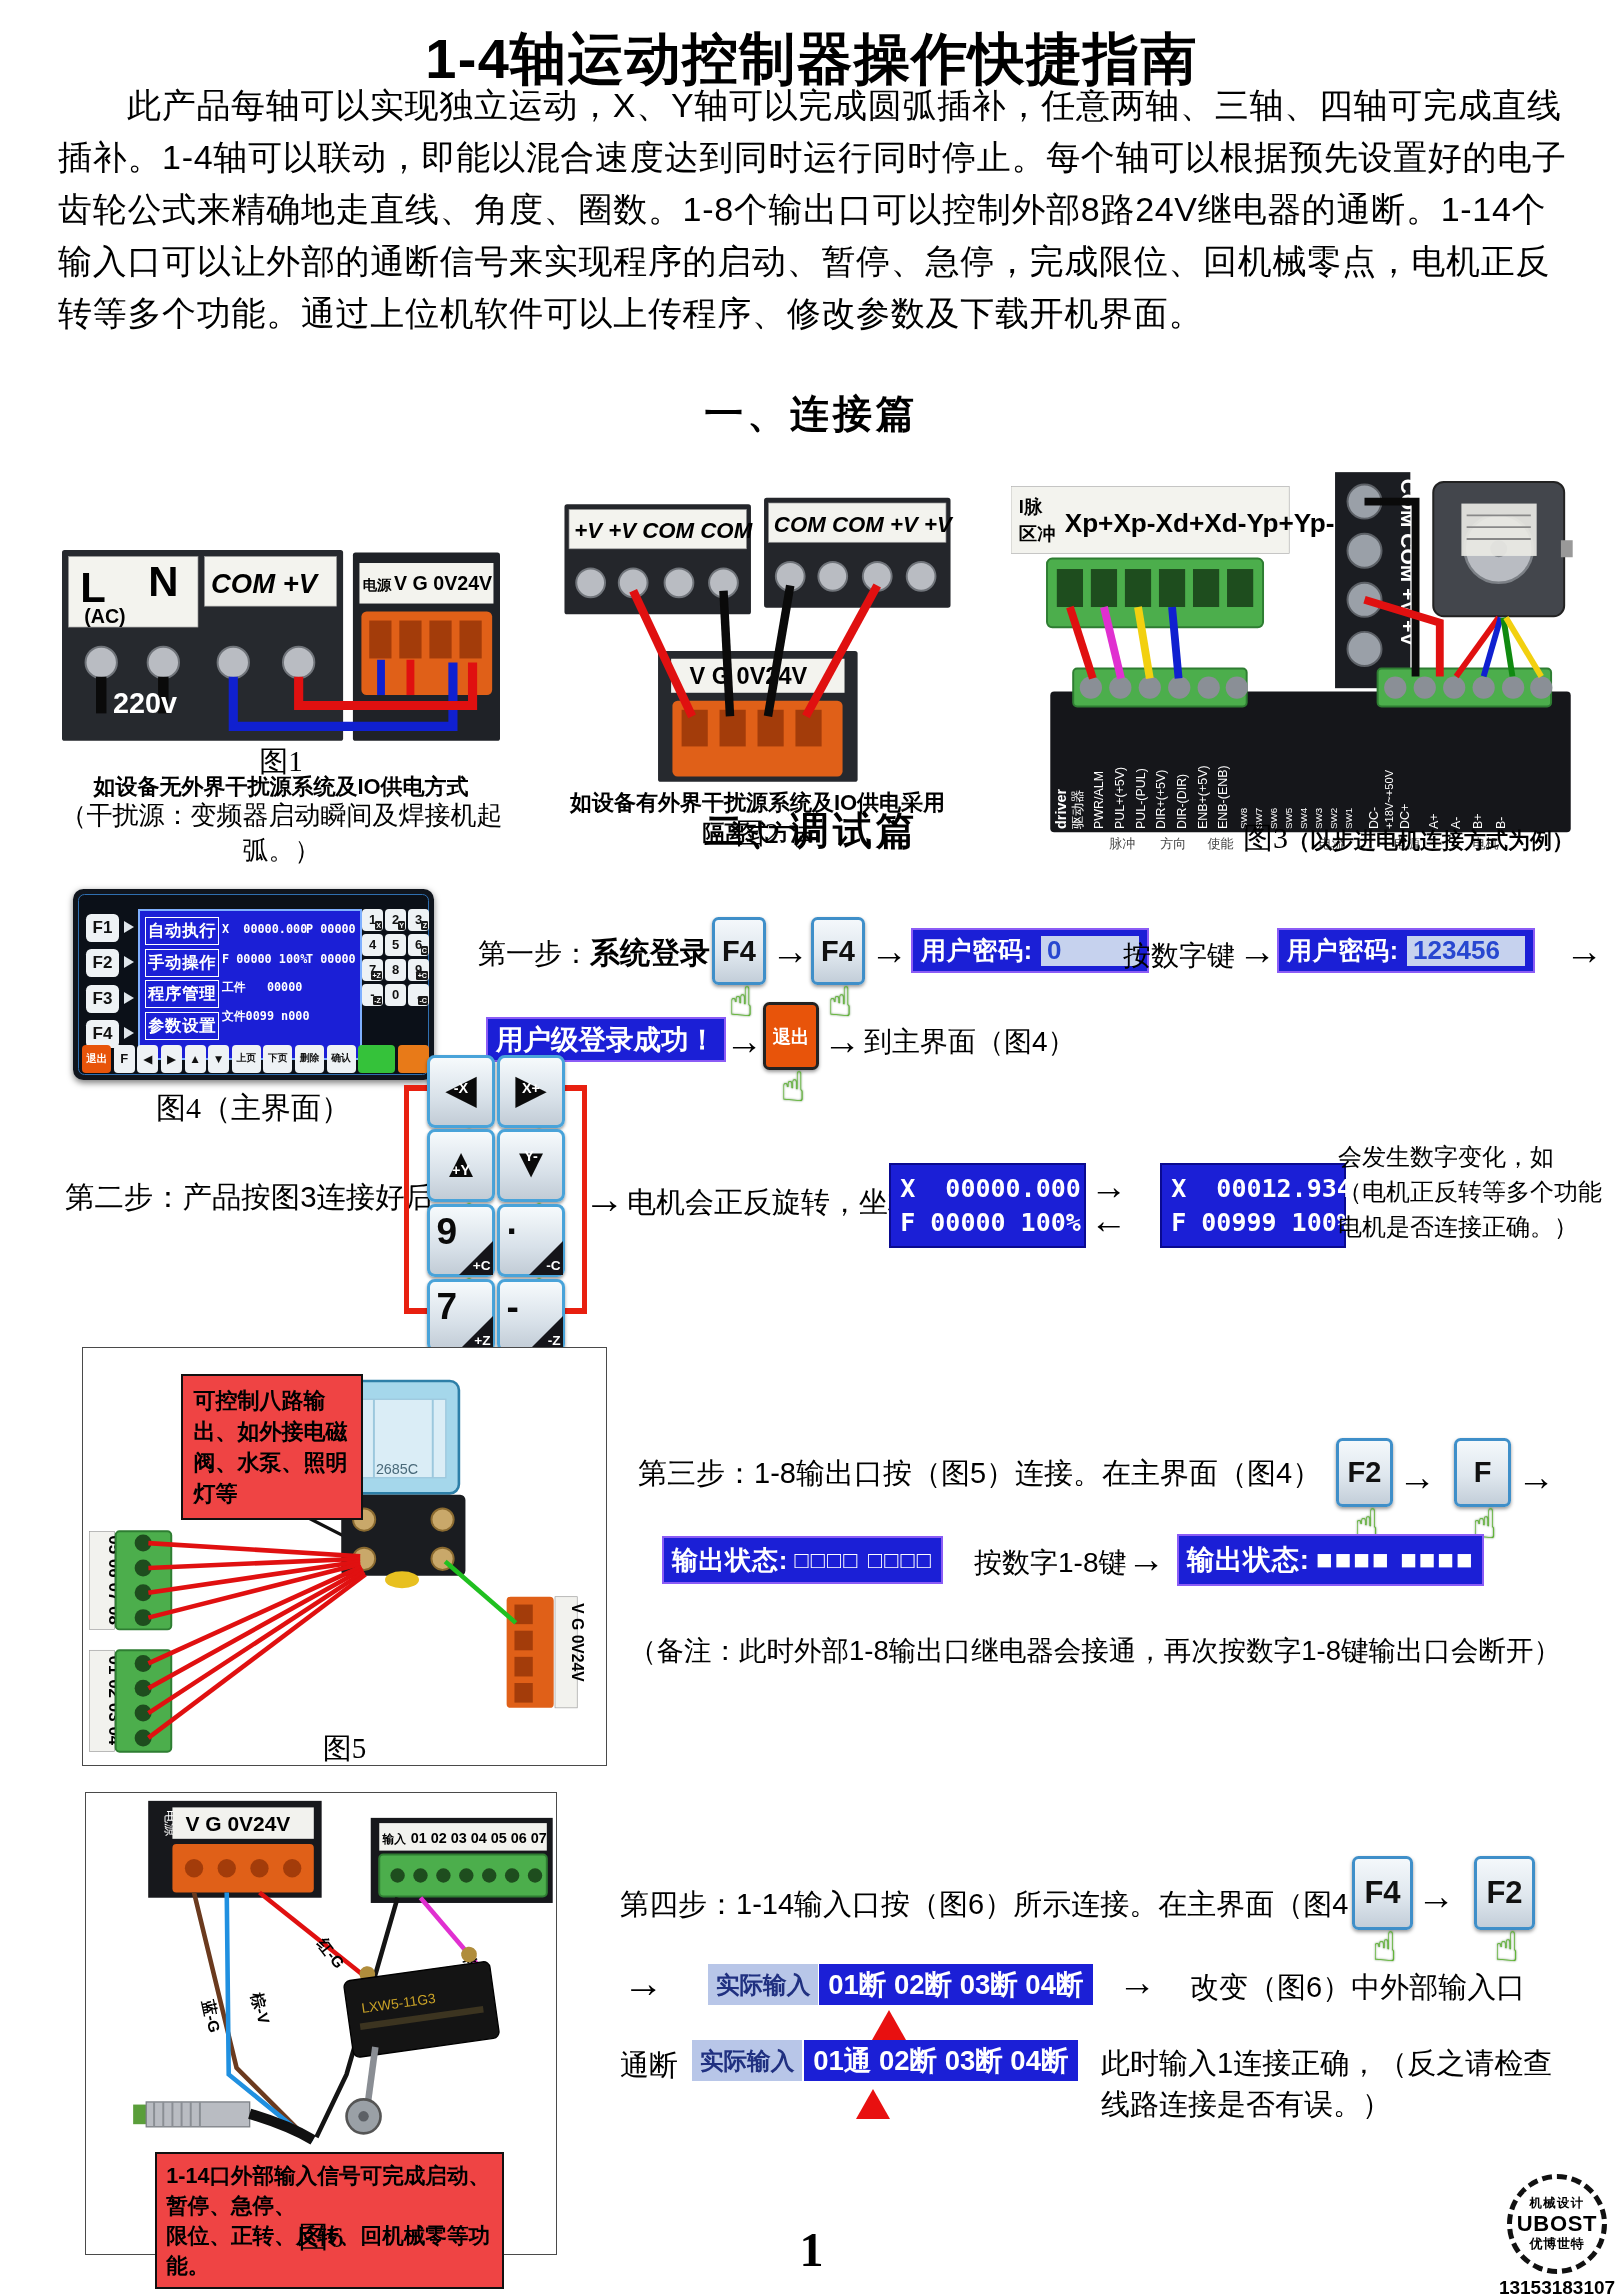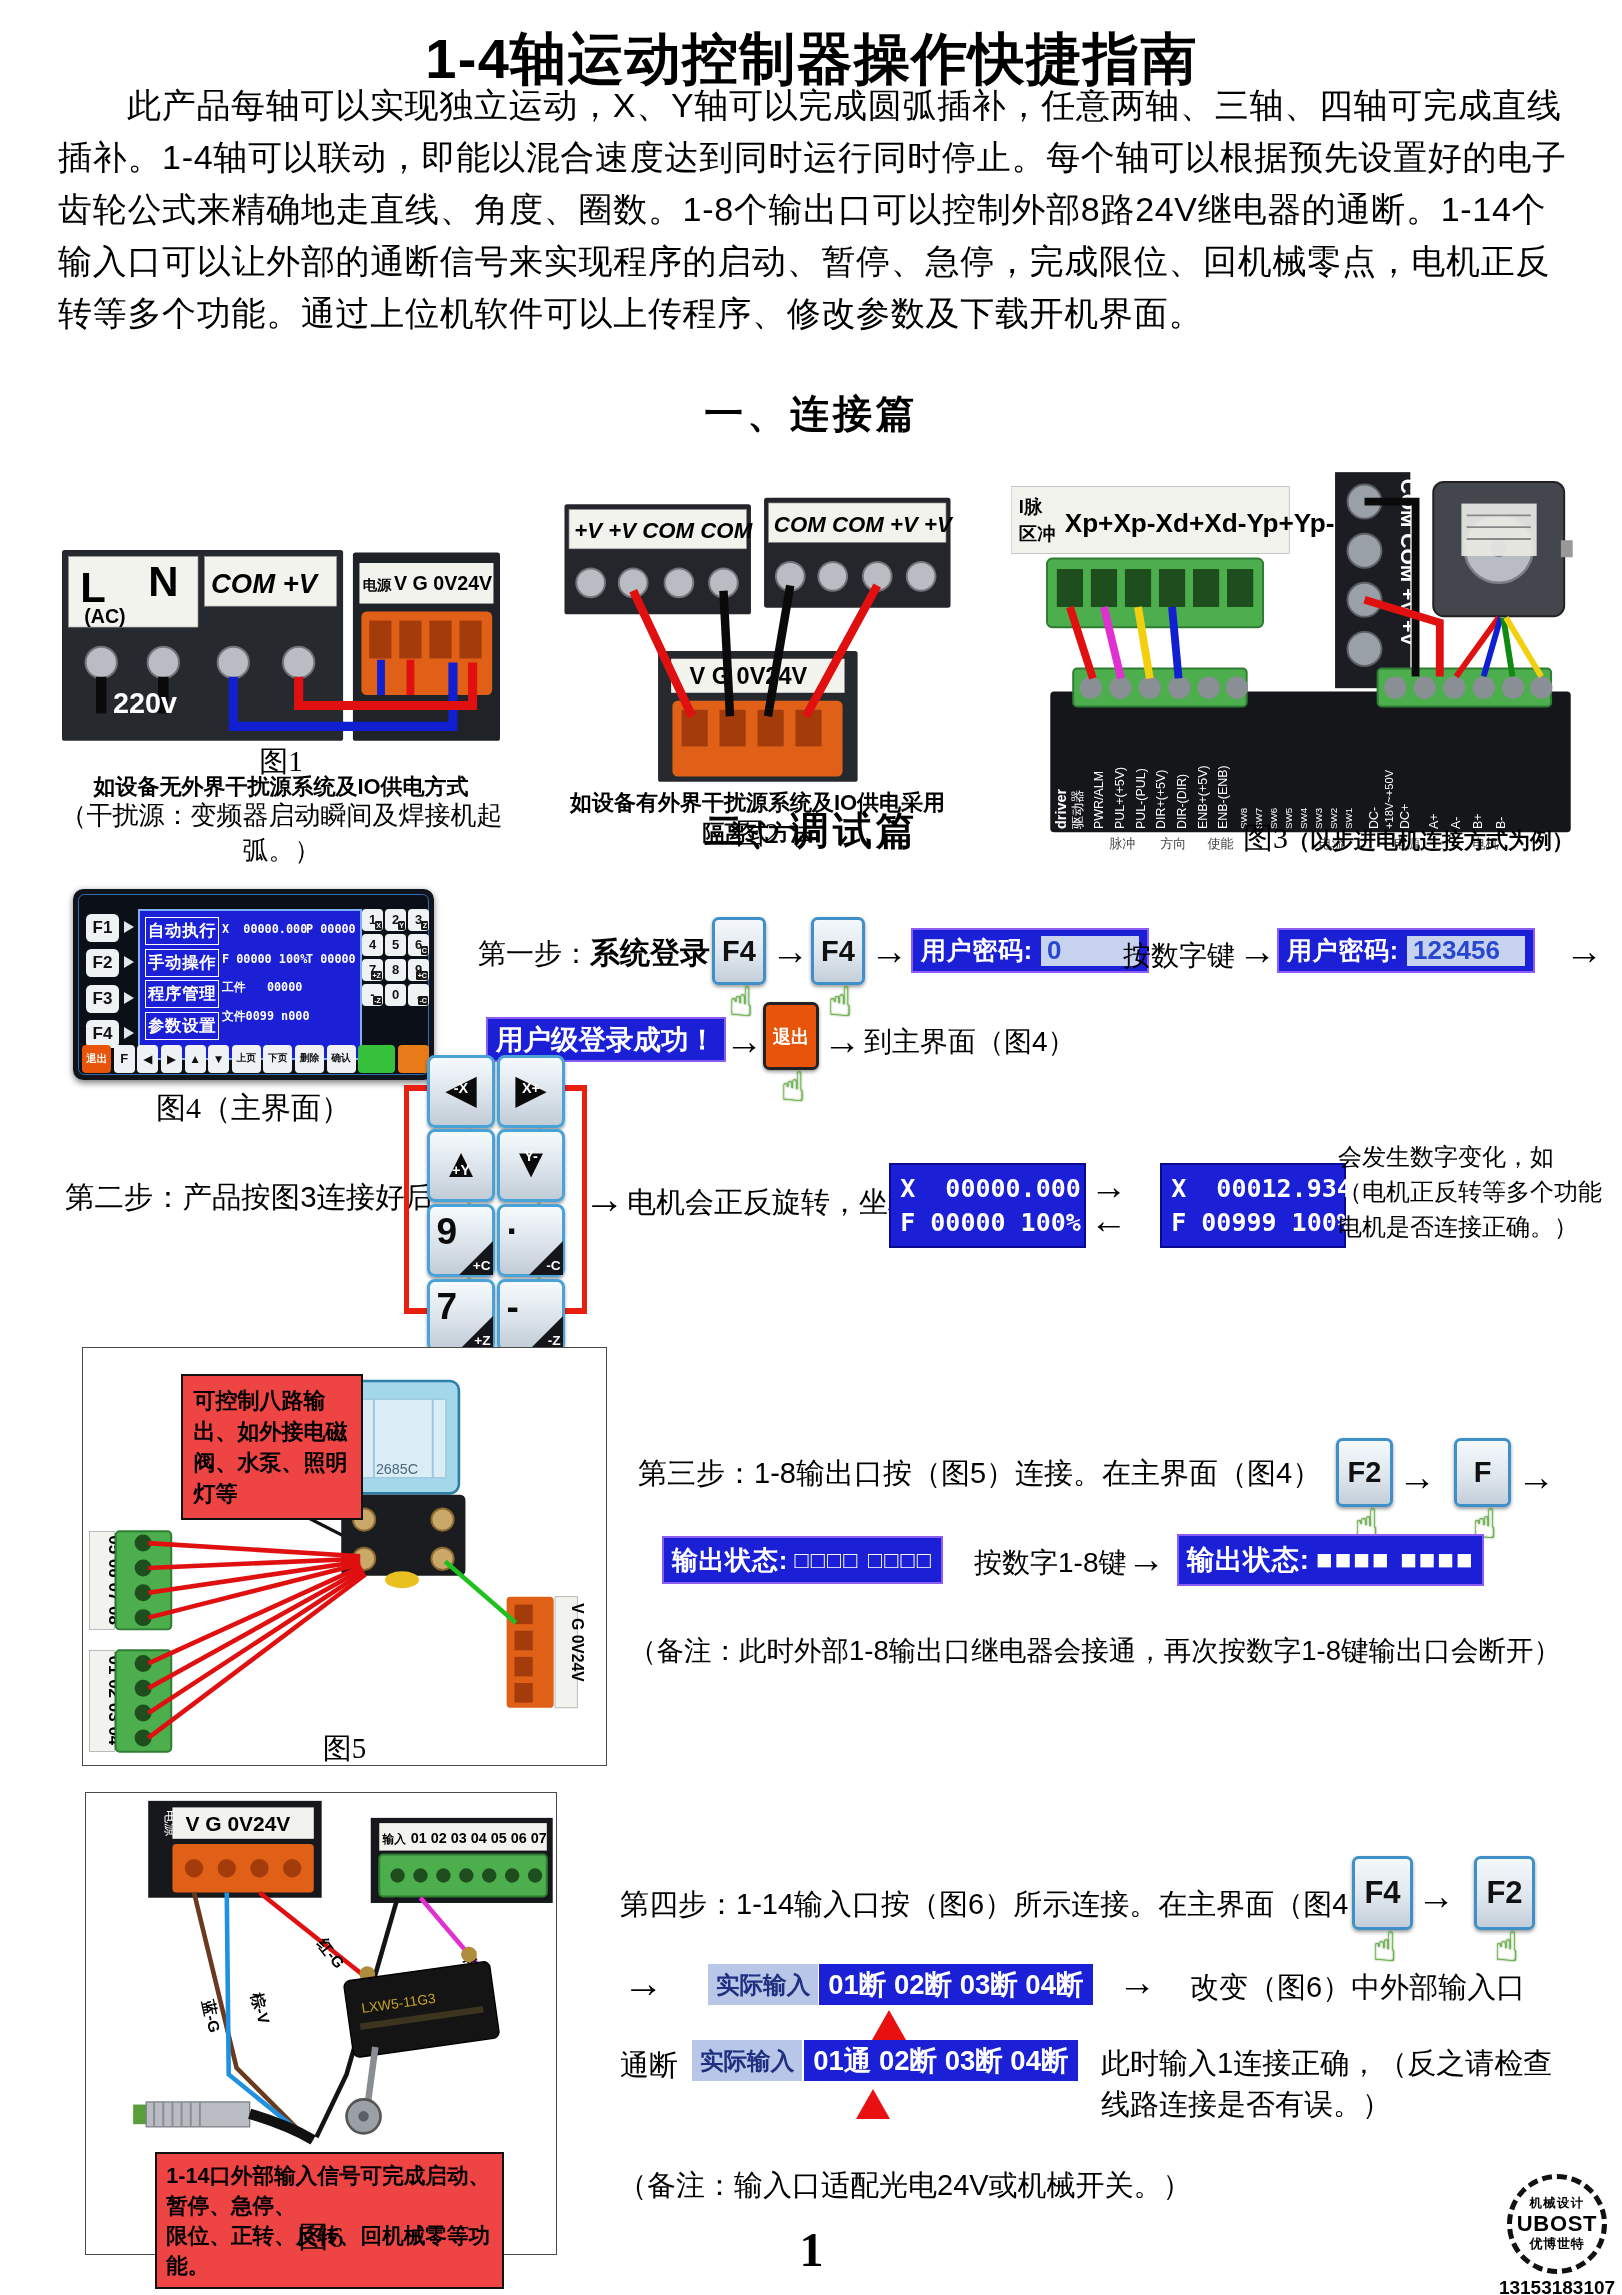--- a/index.html
+++ b/index.html
@@ -646,21 +646,20 @@
 
   <div class="abs" style="left:620px;top:2046px;font-size:29px;">通断</div>
   <div class="tag" style="left:692px;top:2040px;">实际输入</div>
   <div class="tagval" style="left:804px;top:2040px;">01通 02断 03断 04断</div>
   <div class="abs" style="left:1101px;top:2043px;width:510px;font-size:29px;line-height:41px;">
     <div>此时输入1连接正确，（反之请检查</div>
     <div>线路连接是否有误。）</div>
   </div>
   <div class="tri" style="left:856px;top:2089px;"></div>
 
-  <div class="abs" style="left:618px;top:2166px;font-size:29px;white-space:nowrap;">（备注：输入口适配光电24V或机械开关。）</div>
 
   <div class="abs ser b ctr" style="left:0;top:2222px;width:100%;font-size:48px;">1</div>
 
   <div class="logo">
     <div class="gear">
       <div class="gt">机械设计</div>
       <div class="gn">UBOST</div>
       <div class="gb">优博世特</div>
     </div>
     <div class="lphone">13153183107</div>

